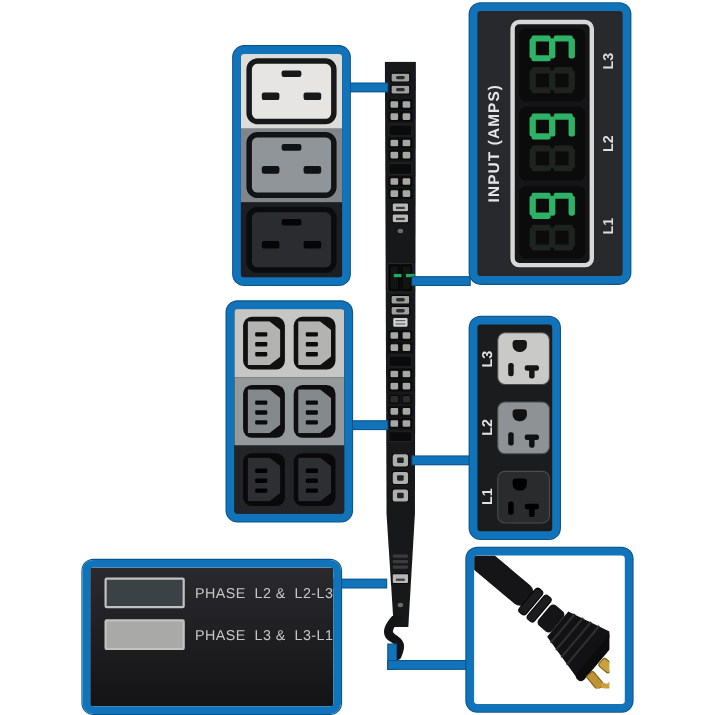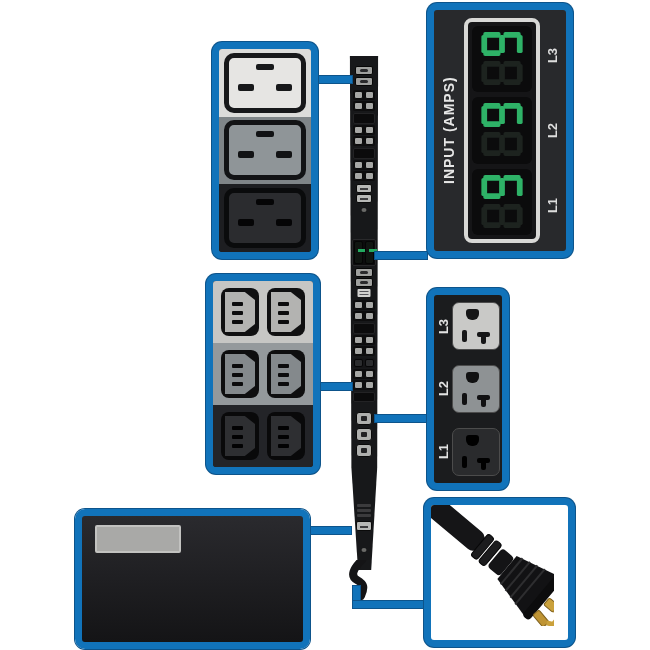--- a/index.html
+++ b/index.html
@@ -348,21 +348,26 @@
           <div class="n520-hole" style="left: 13px; top: 6px; width: 13px; height: 11px; border-radius: 3px 3px 6px 6px; background: rgb(0, 0, 0);"></div>
           <div class="n520-hole" style="left: 9px; bottom: 7px; width: 5px; height: 12px; background: rgb(0, 0, 0);"></div>
           <div class="n520-hole" style="left: 24px; bottom: 12px; width: 13px; height: 5px; background: rgb(0, 0, 0);"></div>
           <div class="n520-hole" style="left: 28px; bottom: 5px; width: 5px; height: 9px; background: rgb(0, 0, 0);"></div>
         </div>
       </div>
     </div>
 
   <div id="legend-box" class="callout">
       <div class="legend-row">
+        <div class="legend-swatch" style="background: rgb(58, 66, 70);"></div>
+        <div class="legend-label">PHASE  L2 &amp;  L2-L3</div>
+      </div>
+      <div class="legend-row">
         <div class="legend-swatch" style="background: rgb(169, 169, 167);"></div>
+        <div class="legend-label">PHASE  L3 &amp;  L3-L1</div>
       </div>
     </div>
 
   <div id="plug-box" class="callout">
     <svg width="123" height="121" viewBox="0 0 123 121">
       <g transform="translate(4,2) rotate(40)">
         <rect x="-40" y="-11" width="100" height="22" rx="8" fill="#151517"></rect>
         <rect x="58" y="-14" width="8" height="28" rx="3" fill="#1c1c1e" stroke="#060607"></rect>
         <rect x="68" y="-14" width="8" height="28" rx="3" fill="#1c1c1e" stroke="#060607"></rect>
         <rect x="78" y="-12" width="16" height="24" rx="4" fill="#141416"></rect>

